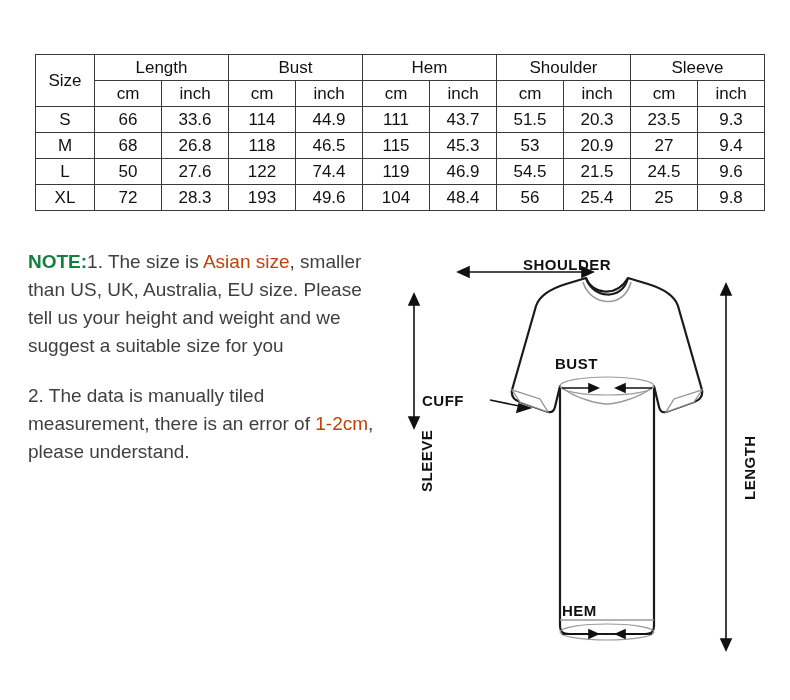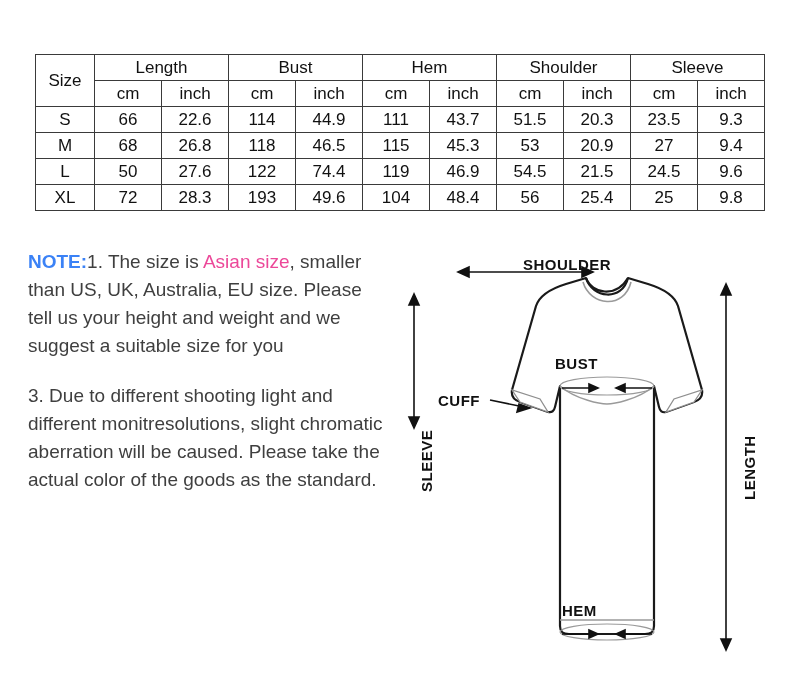--- a/index.html
+++ b/index.html
@@ -55,23 +55,23 @@
     top: 248px;
     width: 360px;
     font-size: 19px;
     line-height: 28px;
     color: #3f3f3f;
     font-family: "Liberation Sans", sans-serif;
   }
   #notes .para { margin-bottom: 22px; }
   #notes .note-label {
     font-weight: bold;
-    color: #3b82f6;
-  }
-  .hl { color: #ec4899; }
+    color: #15803d;
+  }
+  .hl { color: #c2410c; }
 
   
   #diagram {
     position: absolute;
     left: 390px;
     top: 250px;
     width: 390px;
     height: 430px;
   }
   #diagram svg { display: block; }
@@ -112,21 +112,21 @@
         <td class="col-num">inch</td>
         <td class="col-num">cm</td>
         <td class="col-num">inch</td>
         <td class="col-num">cm</td>
         <td class="col-num">inch</td>
       </tr>
 
       <tr>
         <td>S</td>
         <td>66</td>
-        <td>22.6</td>
+        <td>33.6</td>
         <td>114</td>
         <td>44.9</td>
         <td>111</td>
         <td>43.7</td>
         <td>51.5</td>
         <td>20.3</td>
         <td>23.5</td>
         <td>9.3</td>
       </tr>
 
@@ -170,21 +170,21 @@
         <td>25.4</td>
         <td>25</td>
         <td>9.8</td>
       </tr>
     </tbody>
   </table>
 </div>
 
 <div id="notes">
   <div class="para"><span class="note-label">NOTE:</span><span>1. The size is </span><span class="hl">Asian size</span><span>, smaller than US, UK, Australia, EU size. Please tell us your height and weight and we suggest a suitable size for you</span></div>
-  <div class="para">3. Due to different shooting light and different monitresolutions, slight chromatic aberration will be caused. Please take the actual color of the goods as the standard.</div>
+  <div class="para"><span>2. The data is manually tiled measurement, there is an error of </span><span class="hl">1-2cm</span><span>, please understand.</span></div>
 </div>
 
 <div id="diagram">
   <svg width="390" height="430" viewBox="0 0 390 430">
 
     <g fill="#ffffff" stroke="#1a1a1a" stroke-width="2.2" stroke-linejoin="round">
       <path d="M146,56
                C150,44 163,38 176,34
                L196,28
                C202,44 226,48 238,28
@@ -252,17 +252,17 @@
 
     <g stroke="#111" stroke-width="1.6" fill="#111">
       <line x1="336" y1="42" x2="336" y2="392"></line>
       <polygon points="336,34 331,45 341,45"></polygon>
       <polygon points="336,400 331,389 341,389"></polygon>
     </g>
   </svg>
 
   <div class="dlabel" style="left:133px; top:6px;">SHOULDER</div>
   <div class="dlabel" style="left:165px; top:105px;">BUST</div>
-  <div class="dlabel" style="left:48px; top:142px;">CUFF</div>
+  <div class="dlabel" style="left:32px; top:142px;">CUFF</div>
   <div class="dlabel vert-label" style="left:28px; top:242px;">SLEEVE</div>
   <div class="dlabel vert-label" style="left:351px; top:250px;">LENGTH</div>
   <div class="dlabel" style="left:172px; top:352px;">HEM</div>
 </div>
 
 </body></html>

